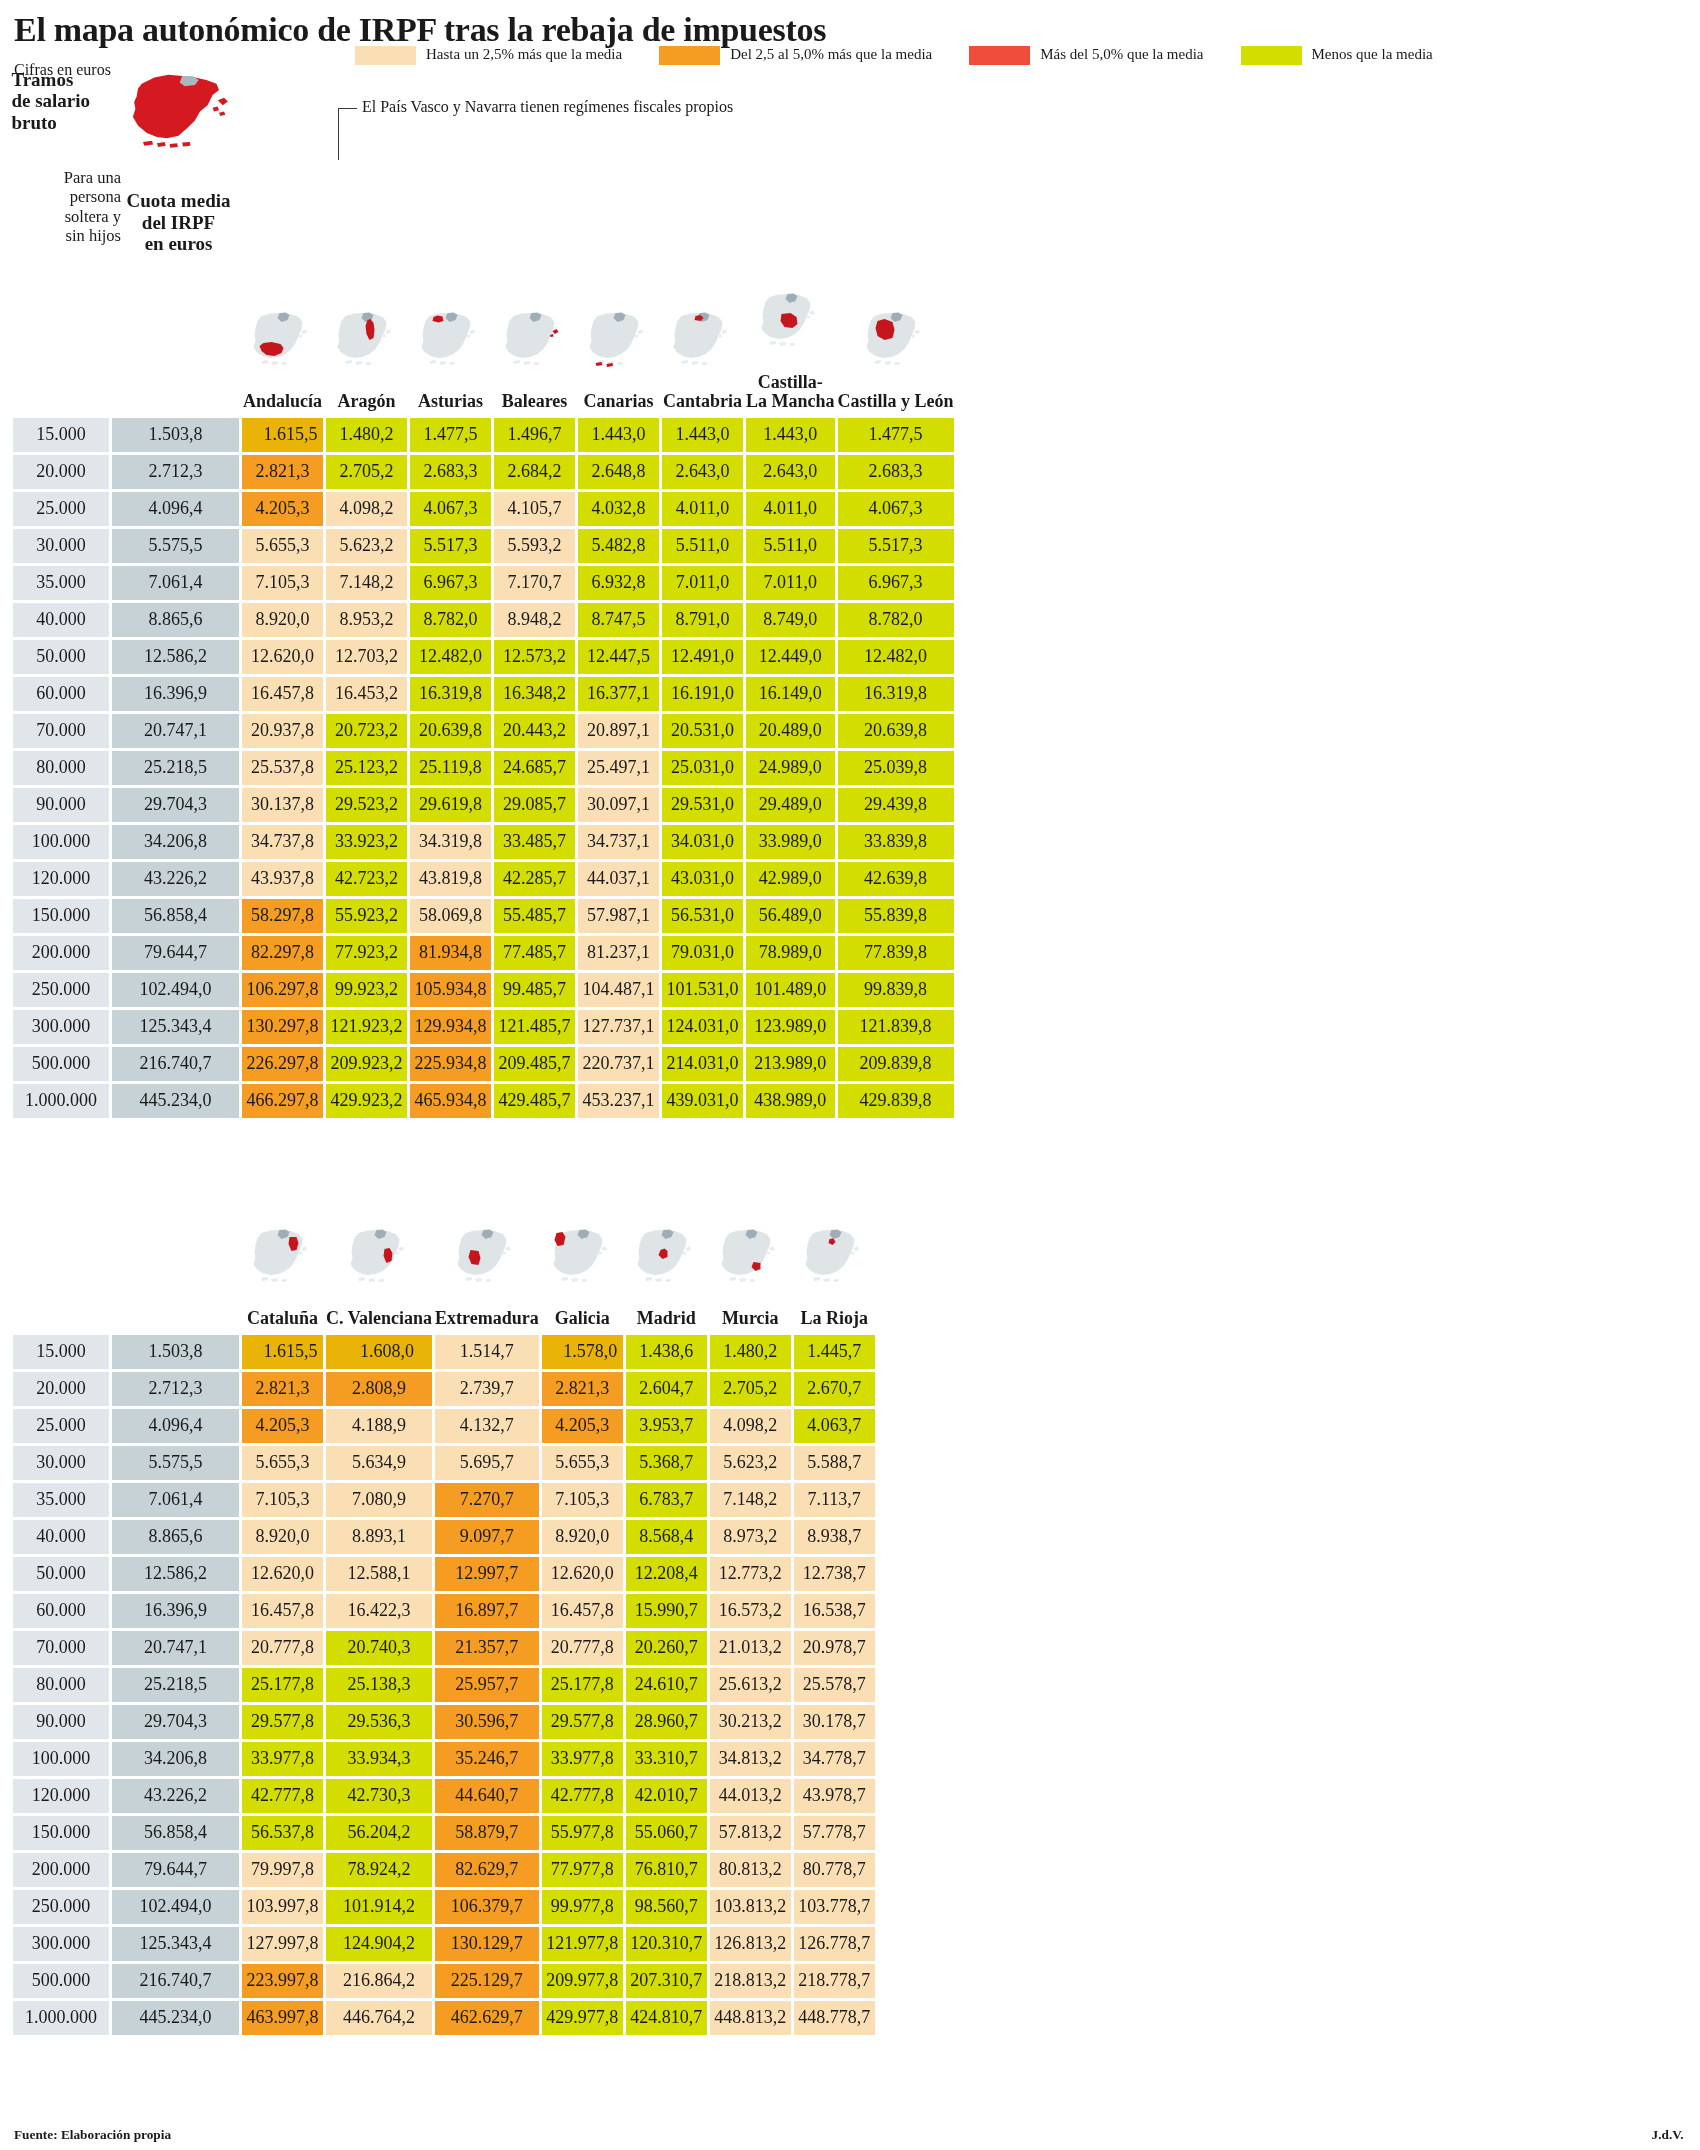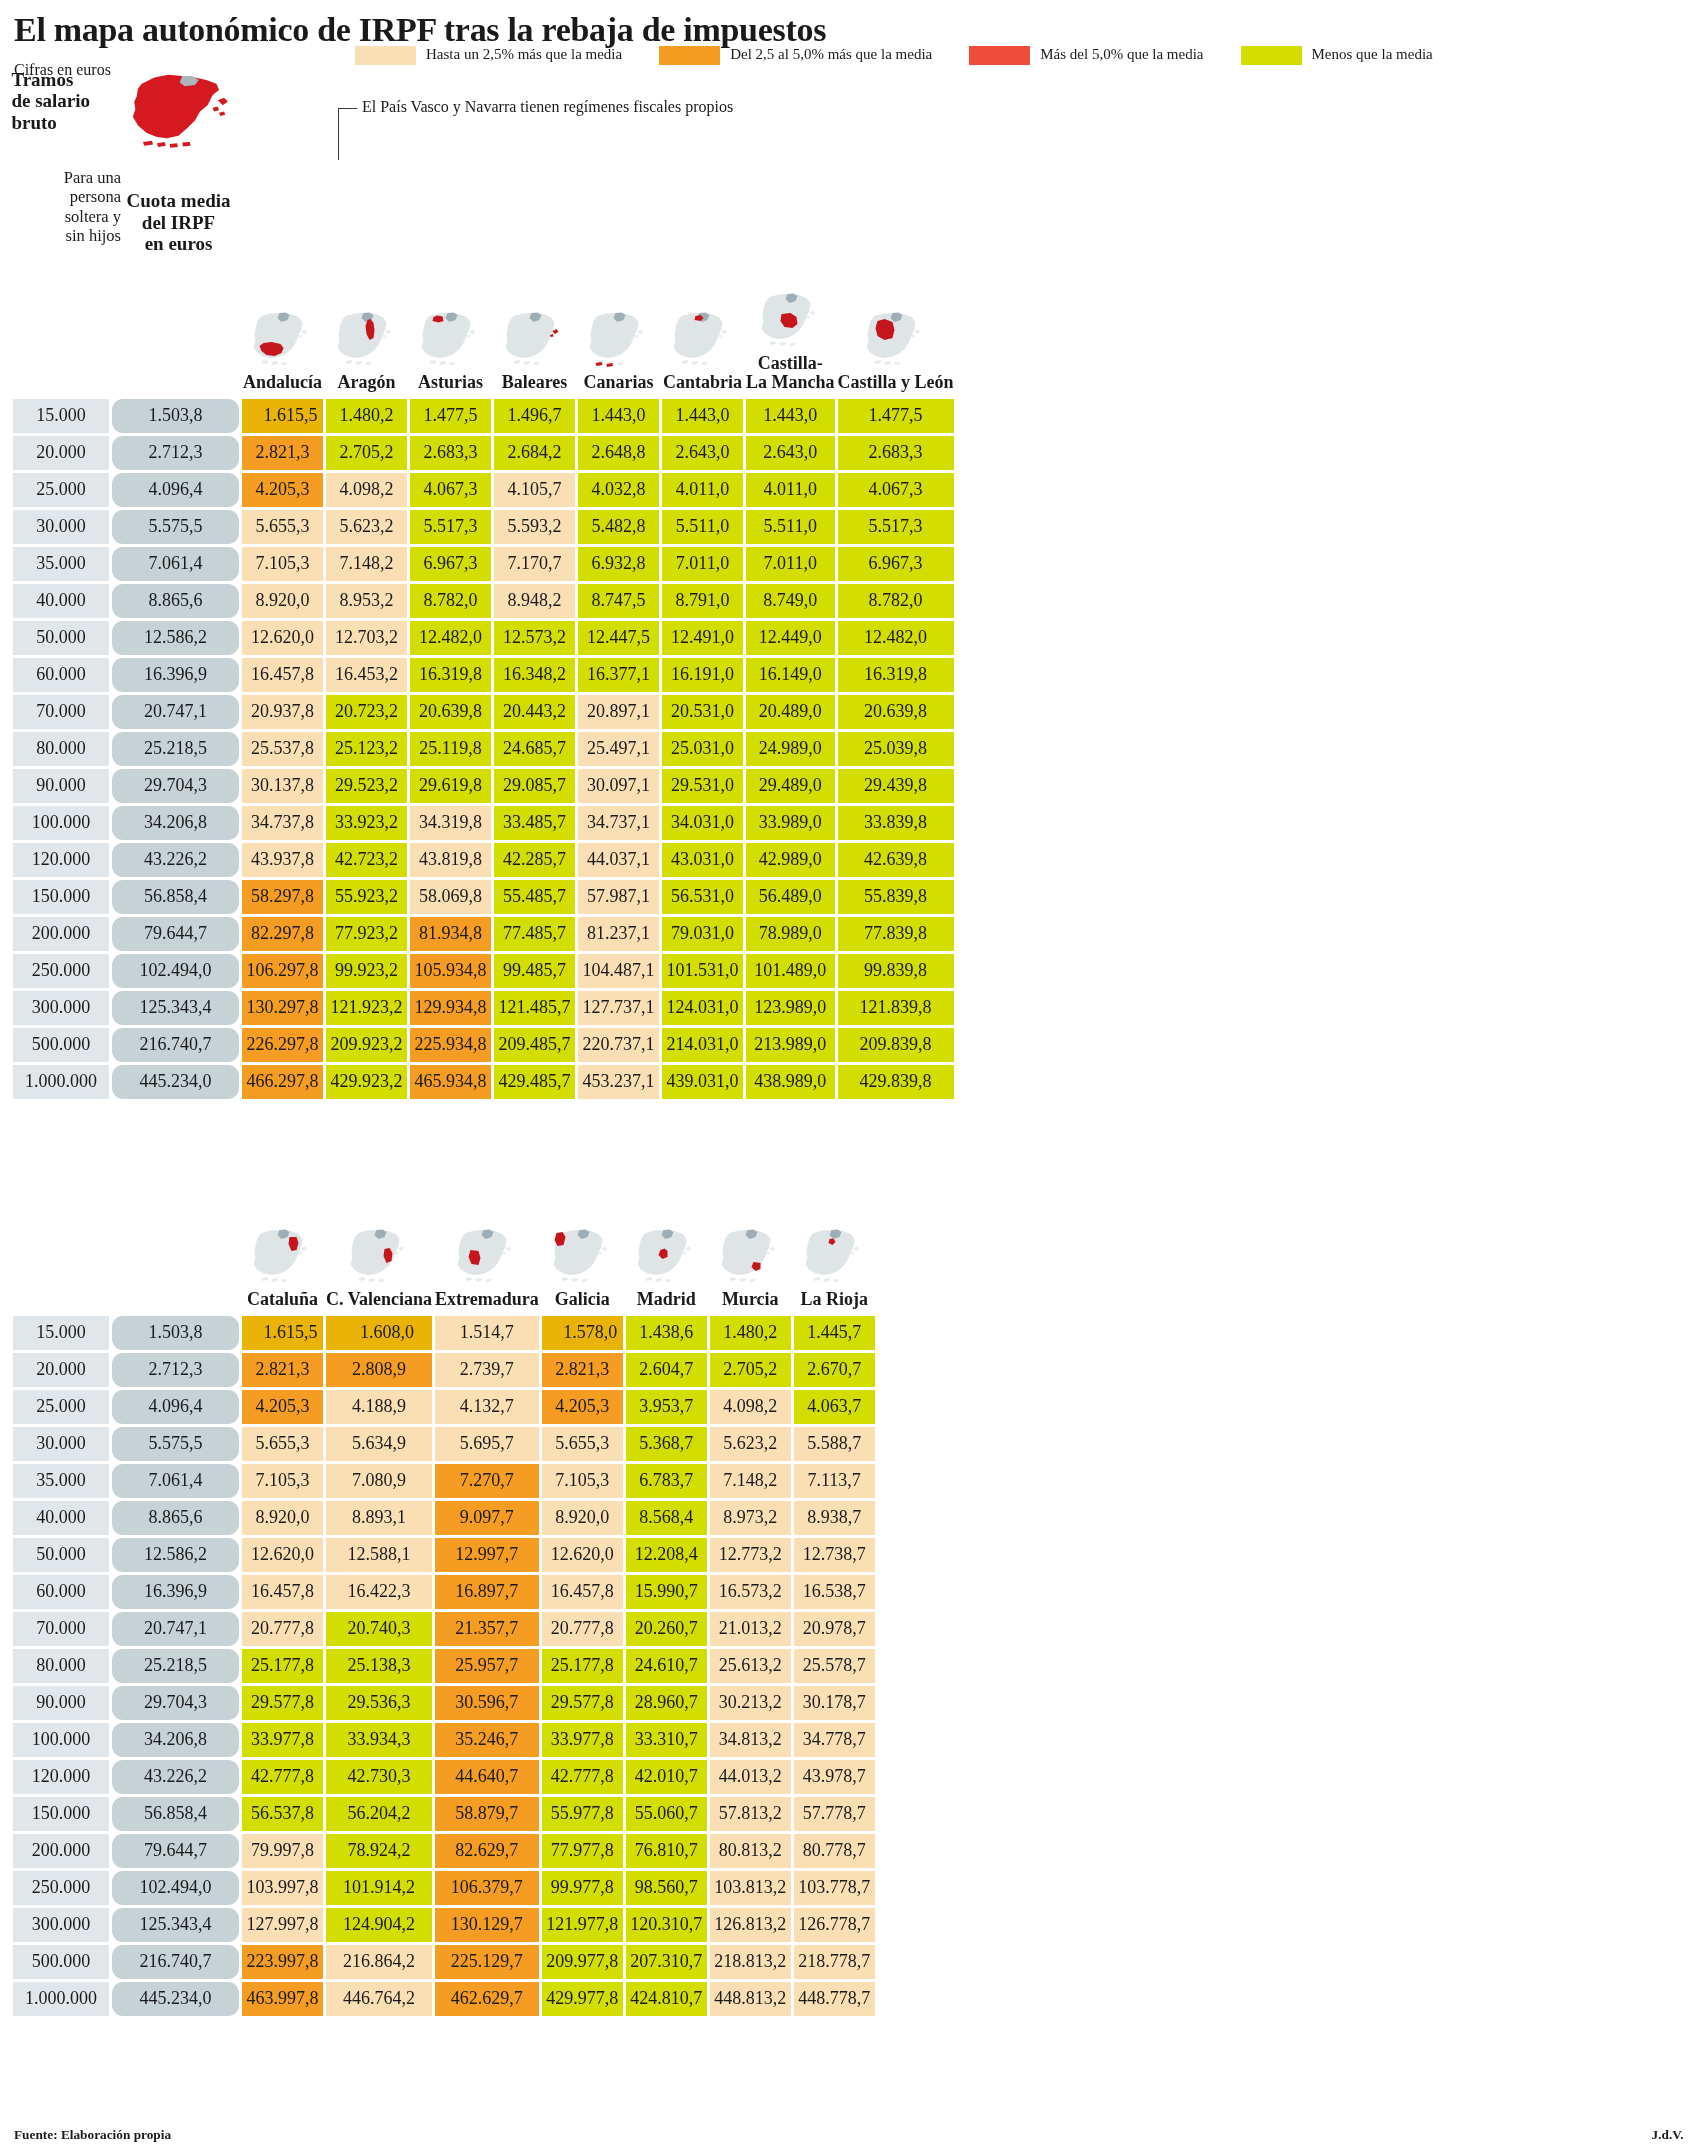--- a/index.html
+++ b/index.html
@@ -37,25 +37,25 @@
   #table1{left:10px;top:287px;width:1680px;}
   #table2{left:10px;top:1223px;width:1680px;}
 
   col.c-tramo{width:96px;}
   col.c-media{width:127px;}
   col.c-reg{width:auto;}
 
   th.maphead{vertical-align:bottom;padding:0 0 2.5px 0;background:transparent;border:0;}
   .maphead-inner{display:flex;flex-direction:column;align-items:center;justify-content:flex-end;}
   .mini-map{width:81px;height:62px;display:block;}
-  .reg-name{font-size:18px;font-weight:bold;text-align:center;line-height:1.05;margin-top:2px;white-space:pre-line;}
+  .reg-name{font-size:18px;font-weight:bold;text-align:center;line-height:1.05;margin-top:21px;white-space:pre-line;}
 
   td{height:34px;font-size:18px;text-align:center;vertical-align:middle;padding:0 3.8px;}
   td.tramo{background:#e0e6e9;}
-  td.media{background:#c7d2d6;border-radius:11px;}
+  td.media{background:#c7d2d6;}
 
   .c-over25{background:#fadfb4;}
   .c-over50{background:#f59d22;}
   .c-over50p{background:#eab308;padding-left:20px;}
   .c-under{background:#d3de00;}
 
   
   tr.headrow th{padding-bottom:3.8px;}
 
   .footer-left{position:absolute;left:14px;top:2127px;font-size:13.3px;font-weight:bold;}

